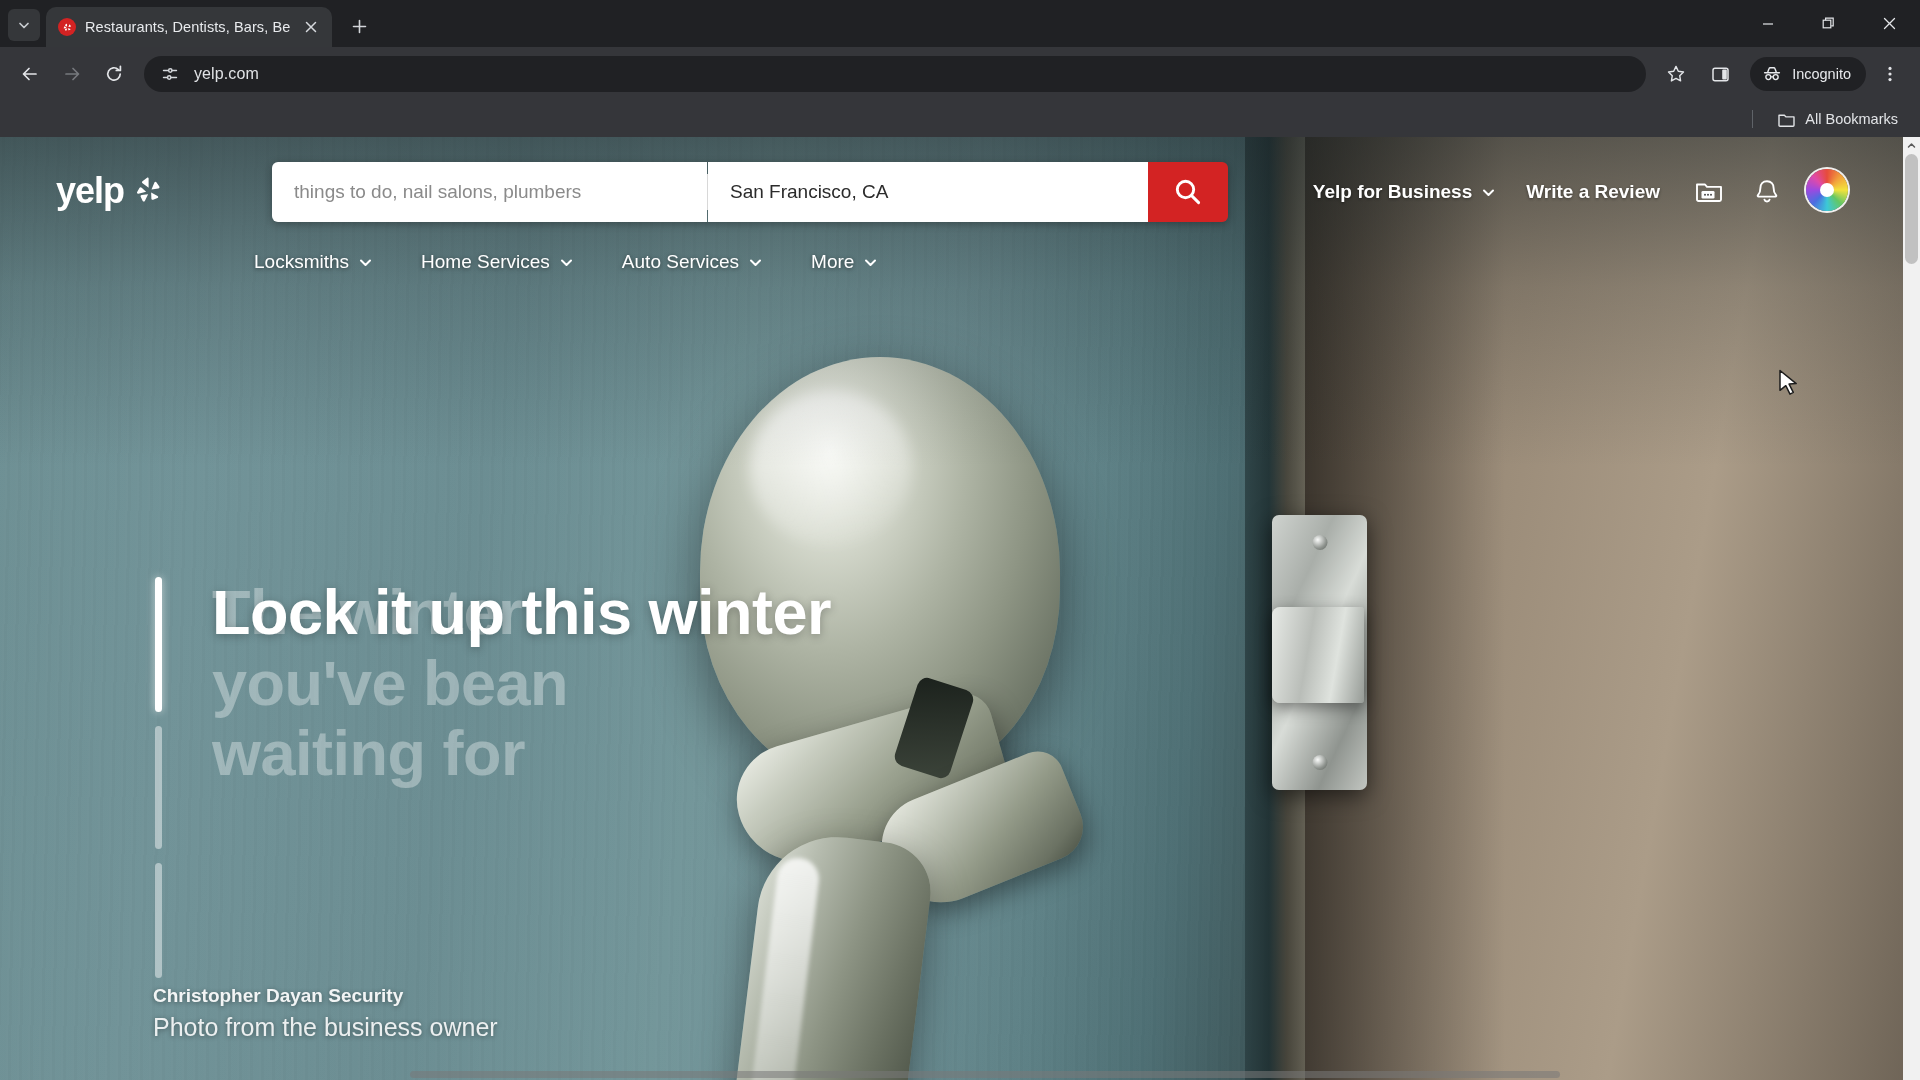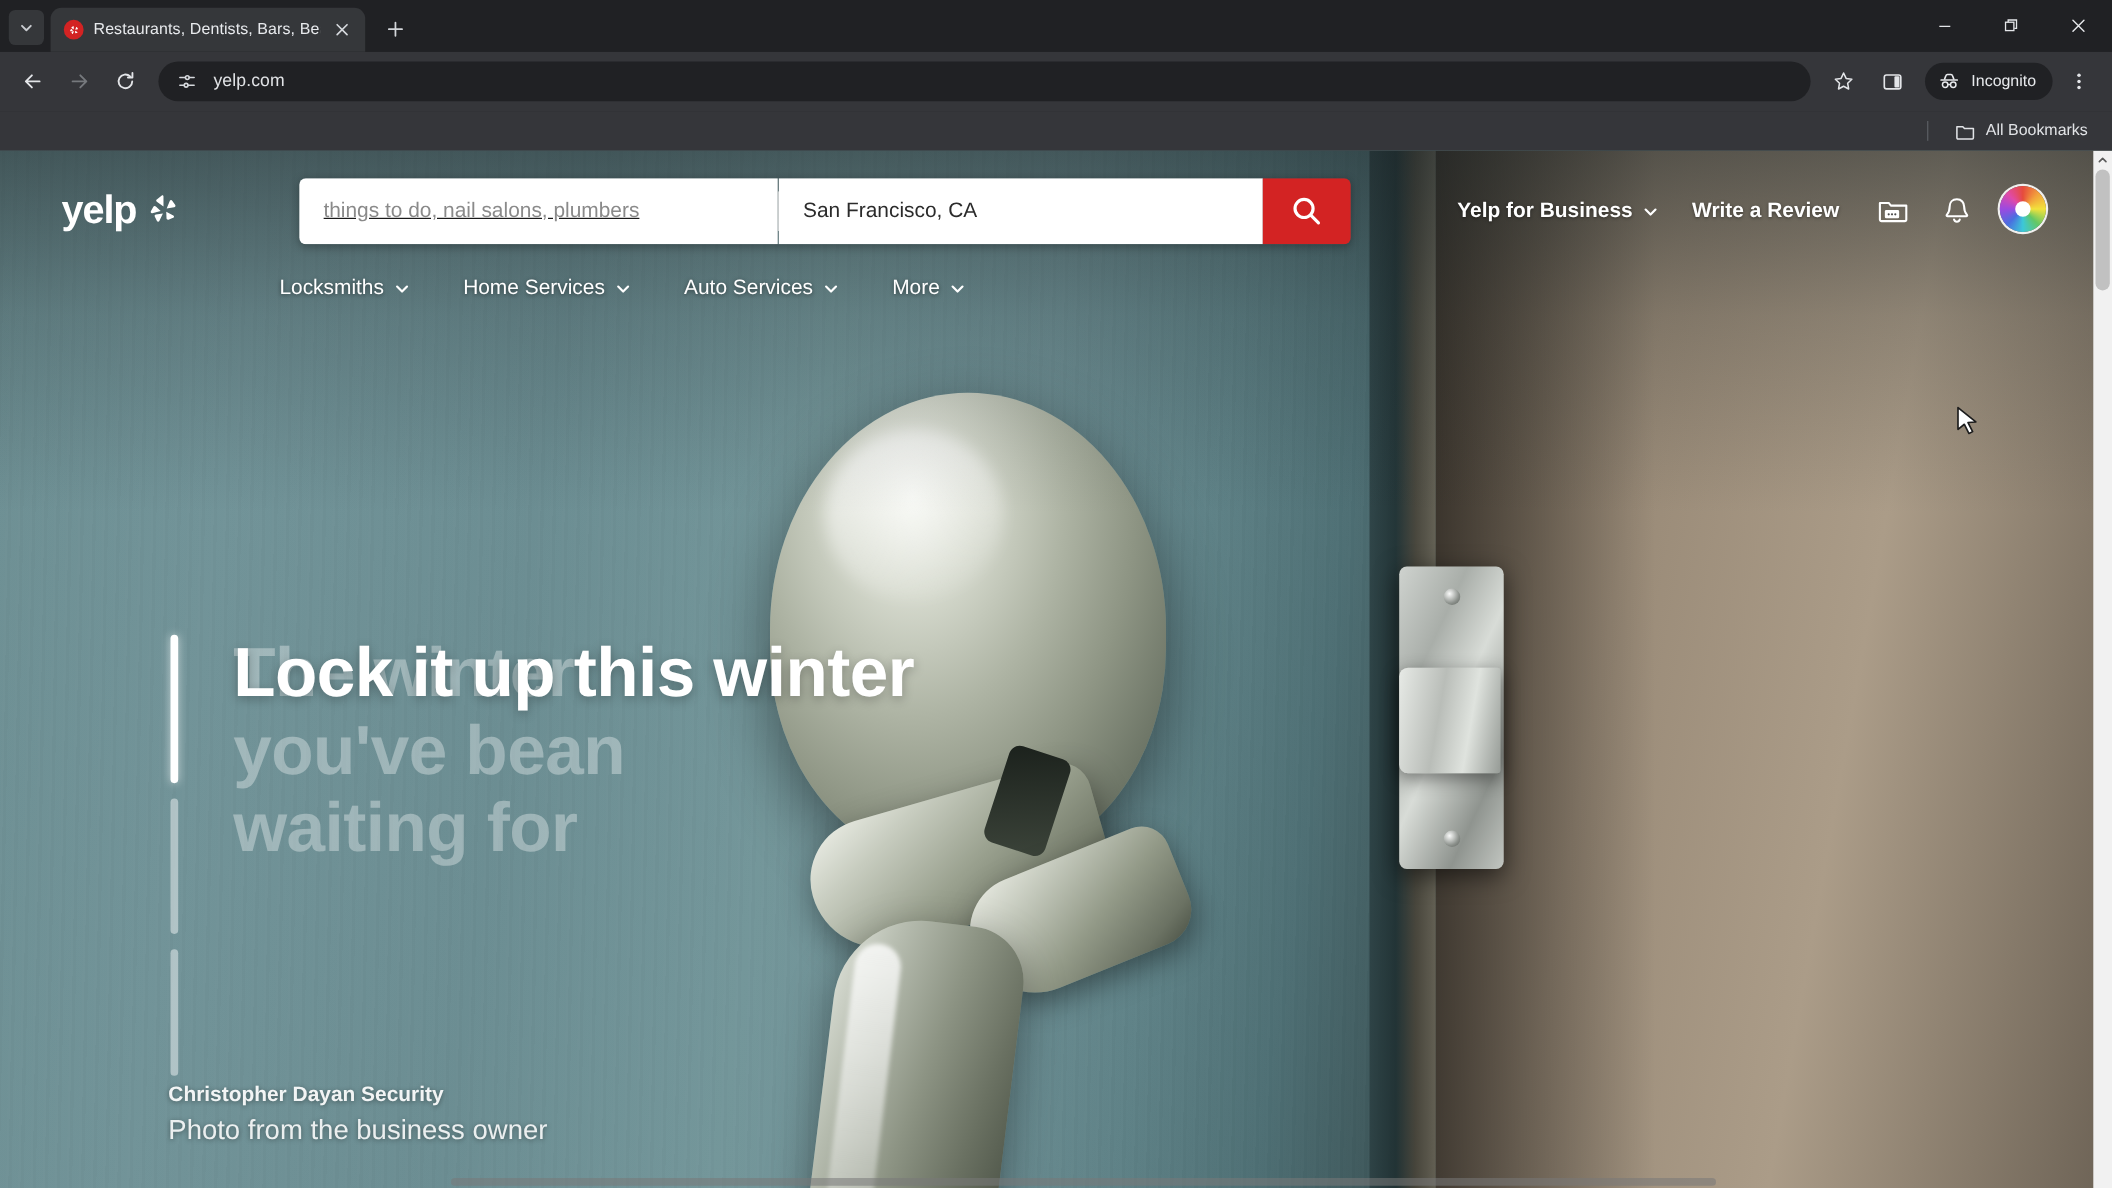--- a/index.html
+++ b/index.html
@@ -158,31 +158,31 @@
     position:absolute; left:760px; top:720px; width:42px; height:320px;
     border-radius:40px; background:linear-gradient(180deg, rgba(255,255,255,.78), rgba(255,255,255,.12));
     transform:rotate(7deg); filter:blur(2px);
   }
   .hero-scrim {
     position:absolute; inset:0;
     background:linear-gradient(180deg, rgba(26,34,36,.52) 0px, rgba(26,34,36,.20) 150px, rgba(0,0,0,0) 330px);
   }
 
   
-  .yheader { position:absolute; left:0; right:4px; top:0; z-index:20; }
+  .yheader { position:absolute; left:0; right:16px; top:0; z-index:20; }
   .yheader-main {
     height:110px; display:flex; align-items:center; padding:0 56px 0 56px; gap:0;
   }
   .logo { width:118px; flex:0 0 118px; display:flex; align-items:center; }
   .searchwrap {
     margin-left:98px; display:flex; height:60px; border-radius:6px; overflow:hidden;
     box-shadow:0 2px 9px rgba(0,0,0,.3);
   }
   .s-find {
-    width:435px; background:#fff; display:flex; align-items:center; padding:0 14px 0 22px;text-decoration:underline;
+    width:435px; background:#fff; display:flex; align-items:center; padding:0 14px 0 22px;
   }
   .s-find input {
     border:0; outline:0; width:100%; font-size:19px; color:#2b2b2b;
     font-family:"Liberation Sans", sans-serif; background:transparent;
   }
   .s-find input::placeholder { color:#8a8a8a; }
   .s-div { width:1px; background:#d8d8d8; margin:12px 0; }
   .s-near {
     width:440px; background:#fff; display:flex; align-items:center; padding:0 14px 0 22px;
   }

